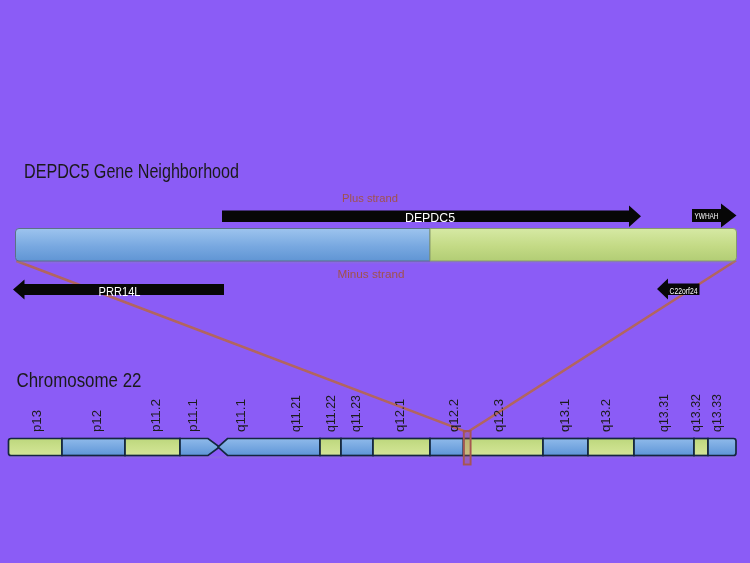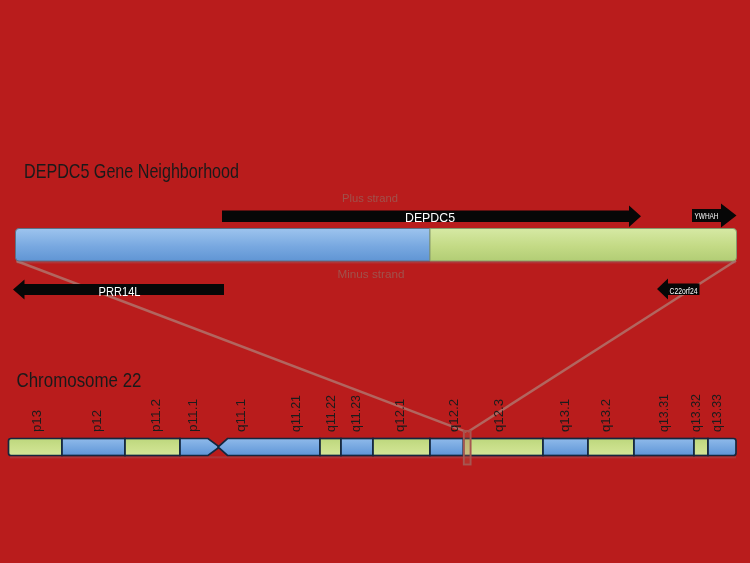--- a/index.html
+++ b/index.html
@@ -1,16 +1,16 @@
 <!DOCTYPE html>
 <html><head>
 <meta charset="utf-8">
 <style>
   html,body{margin:0;padding:0;background:#ffffff;}
-  #page{position:relative;width:750px;height:563px;background:#b91c1c;overflow:hidden;}
+  #page{position:relative;width:750px;height:563px;background:#8b5cf6;overflow:hidden;}
   svg text{font-family:"Liberation Sans",sans-serif;}
 </style>
 </head>
 <body>
 <div id="page">
 <svg width="750" height="563" viewBox="0 0 750 563">
   <defs>
     <linearGradient id="blueBig" x1="0" y1="0" x2="0" y2="1">
       <stop offset="0" stop-color="#9dc4ee"></stop>
       <stop offset="0.55" stop-color="#78a8e0"></stop>

